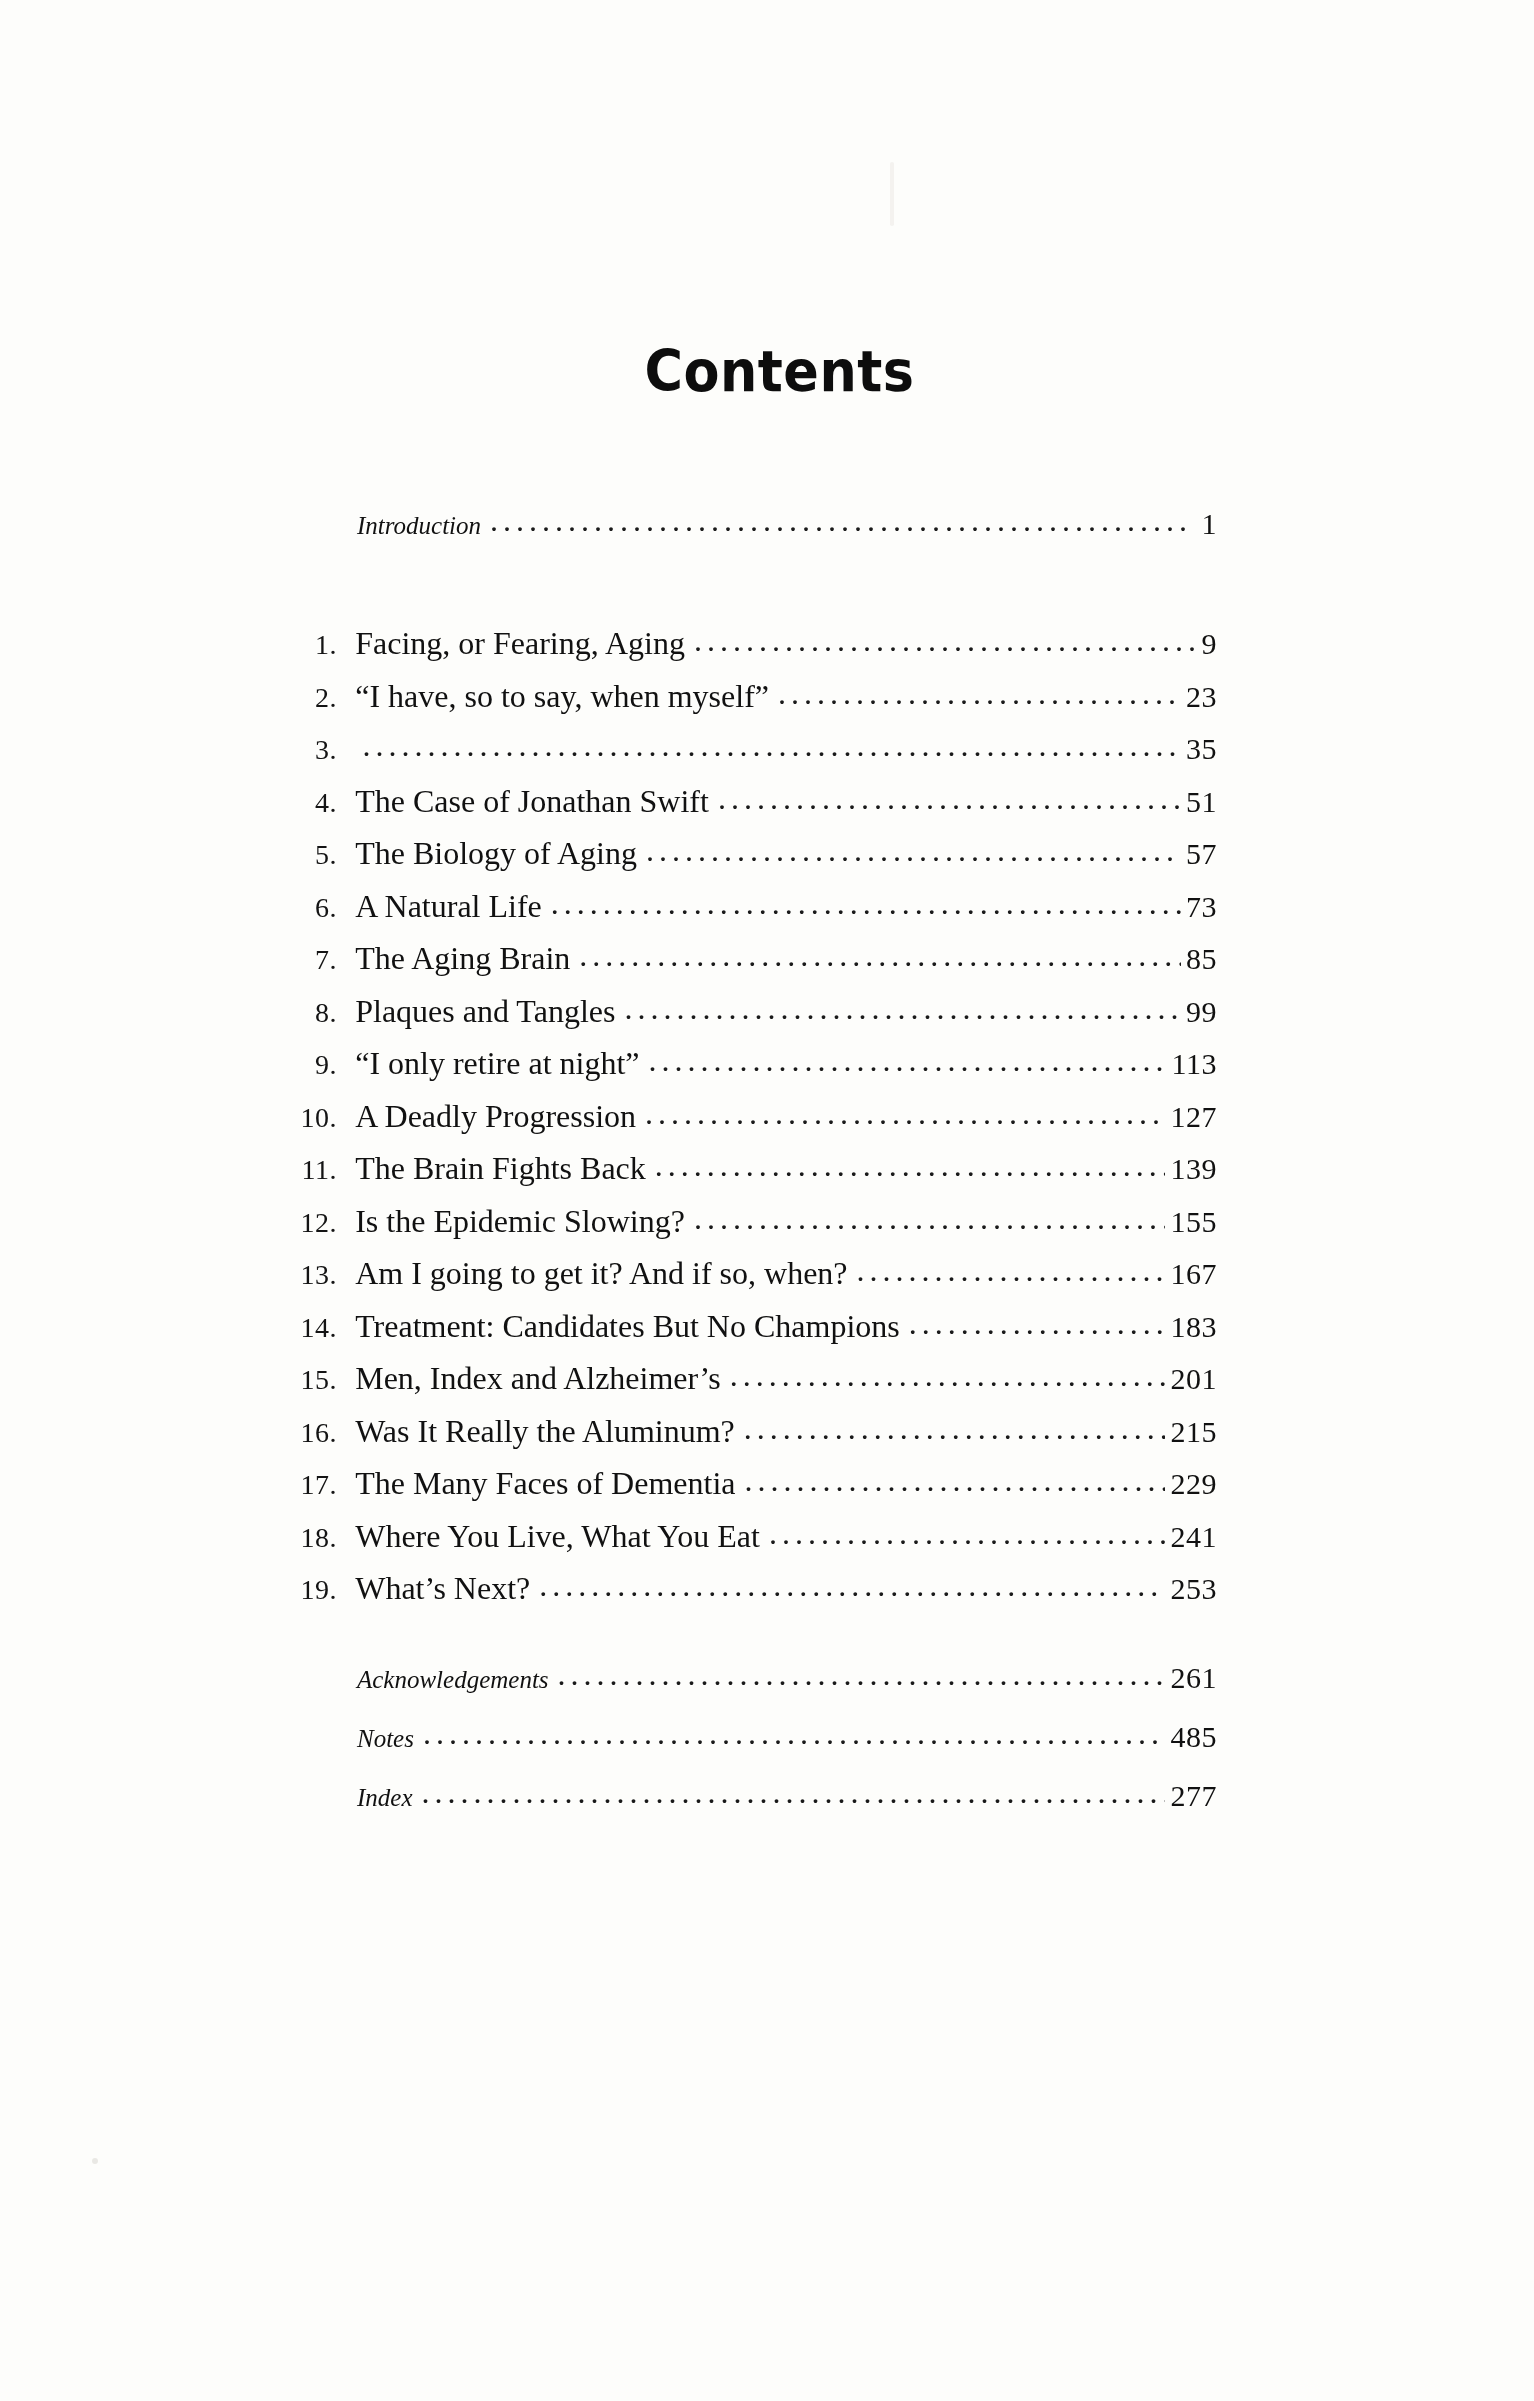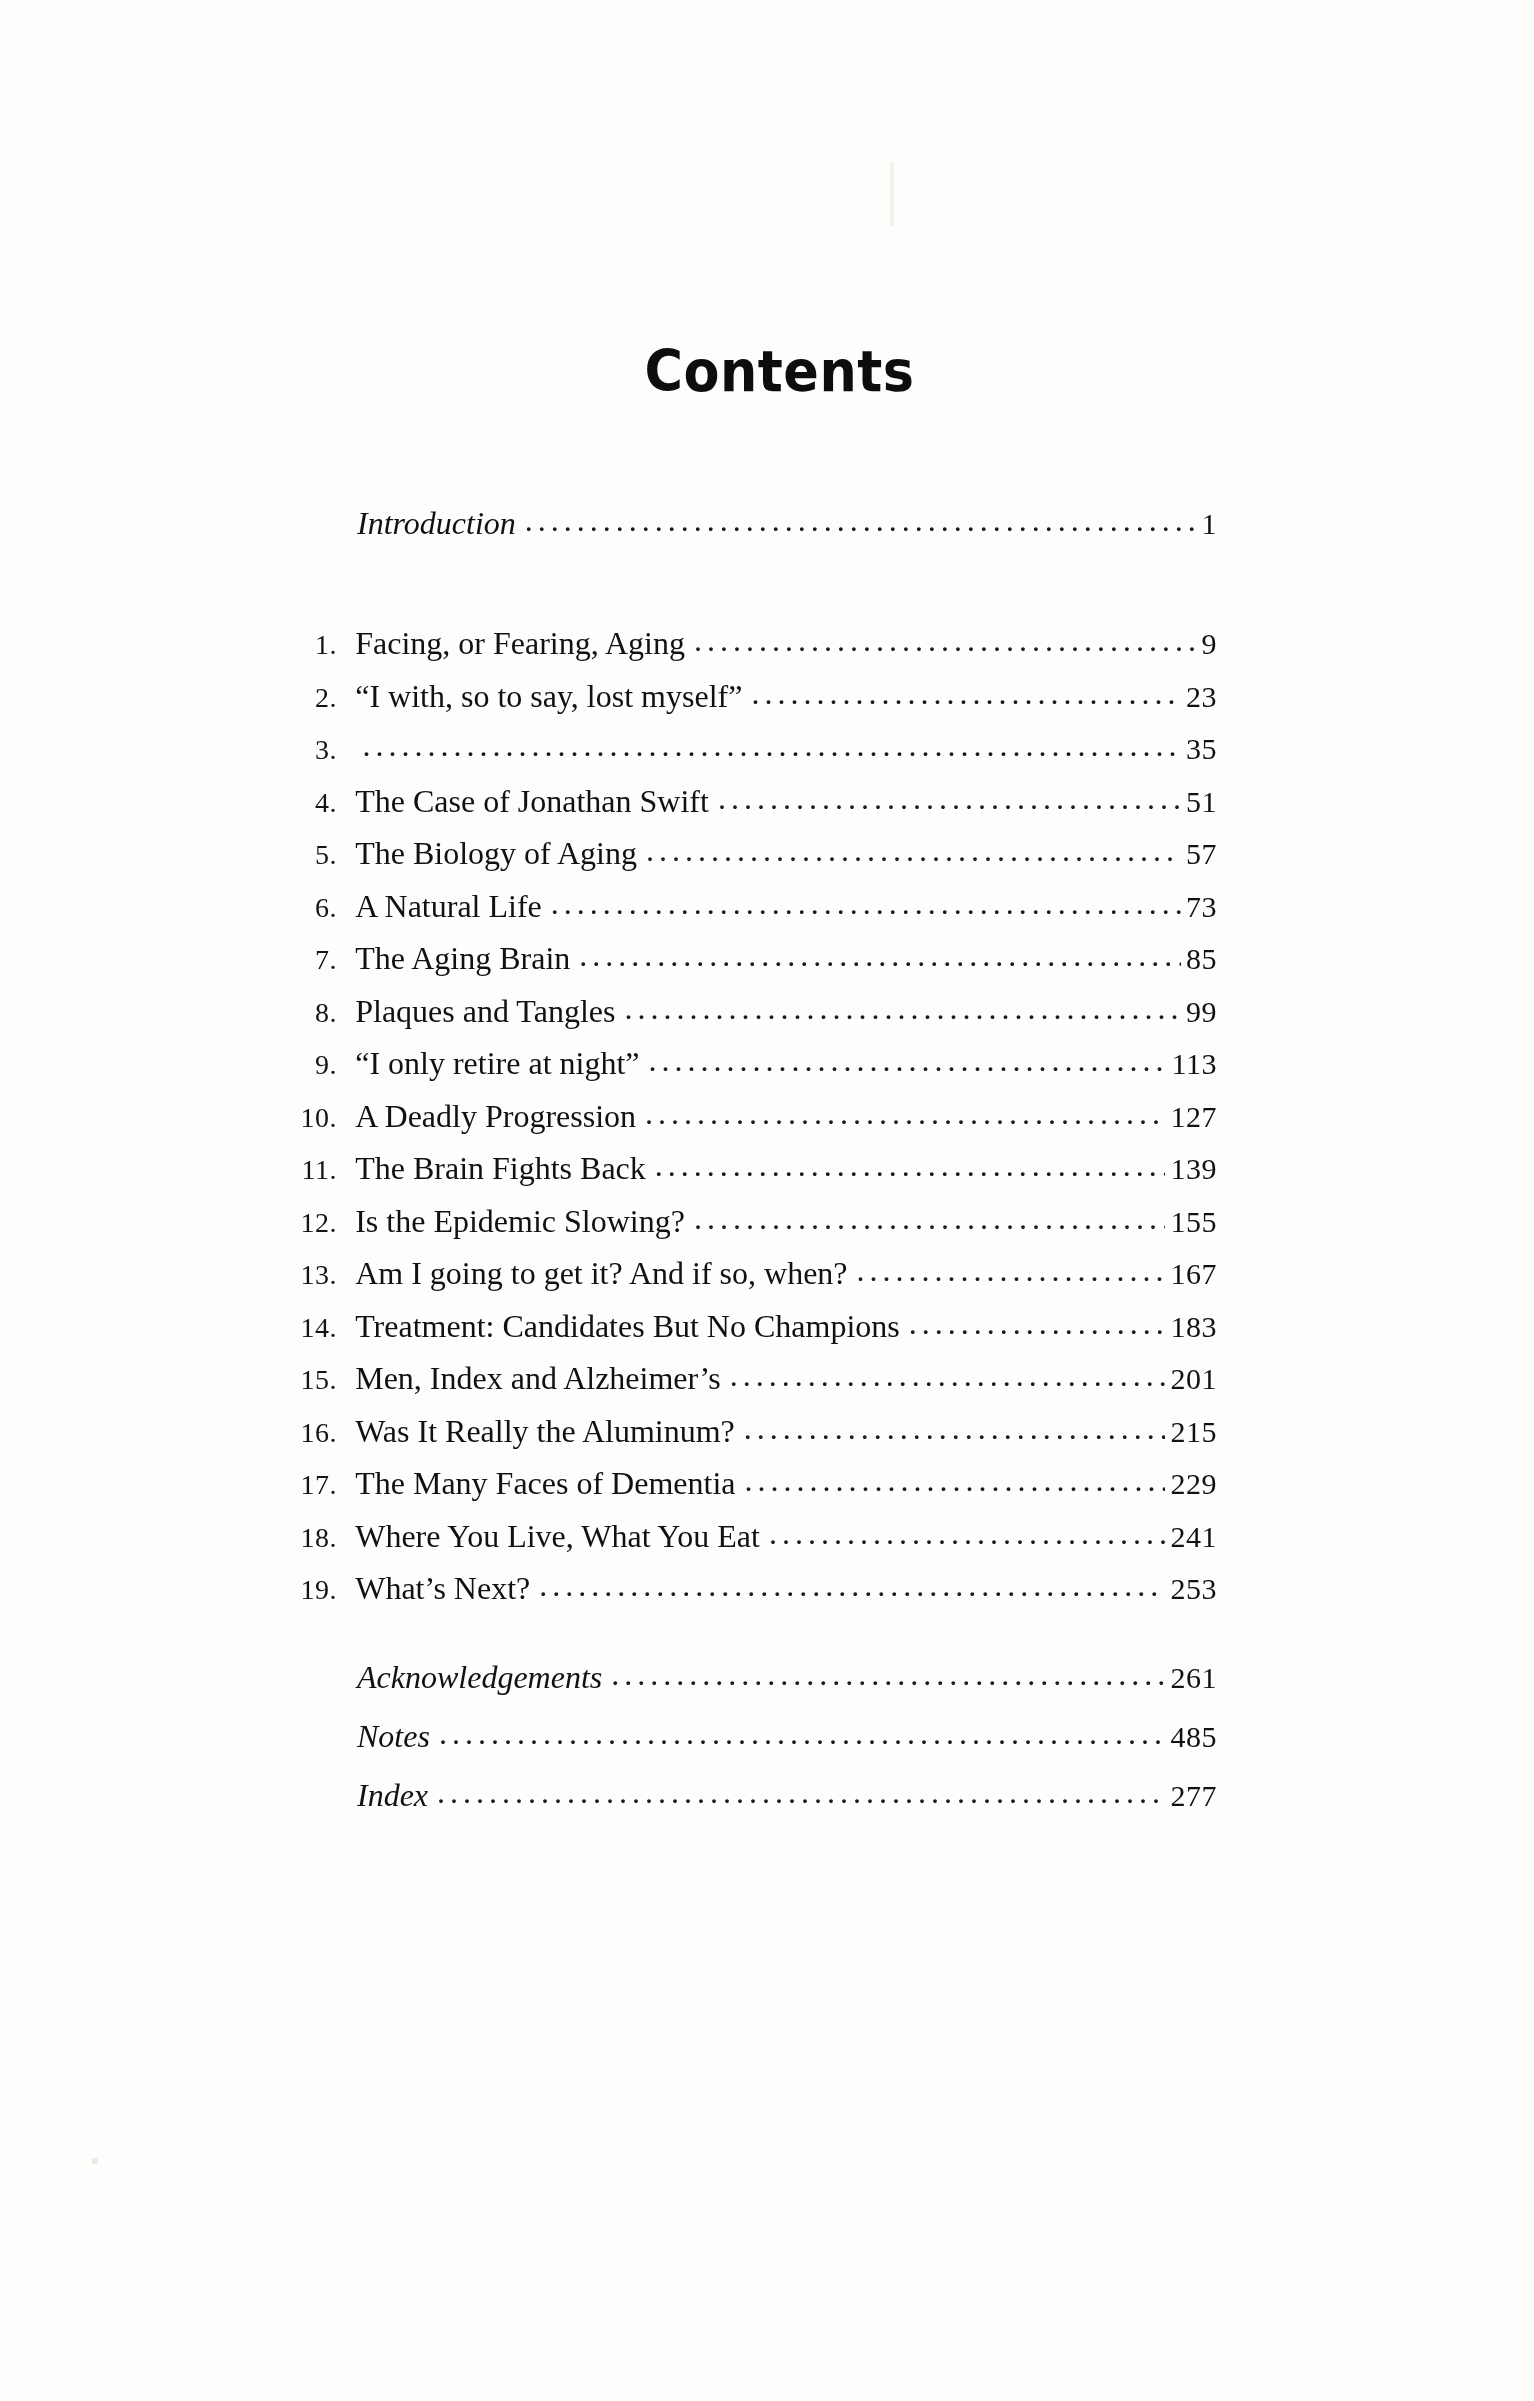--- a/index.html
+++ b/index.html
@@ -103,21 +103,21 @@
     text-align: right;
     font-size: 30px;
     letter-spacing: 0.5px;
     min-width: 18px;
   }
 
   
   .row.front .label,
   .row.back .label {
     font-style: italic;
-    font-size: 32px;
+    font-size: 25px;
   }
 
   .row.front { margin-bottom: 0; }
 
   .front-block { margin-bottom: 88px; }
   .chapters .row { margin-bottom: 20.5px; }
   .back-block { margin-top: 57px; }
   .back-block .row { margin-bottom: 27px; }
 
   .chapters .row .label { padding-left: 1.8px; }
@@ -151,21 +151,21 @@
 
         <div class="row">
           <span class="num">1.</span>
           <span class="label">Facing, or Fearing, Aging</span>
           <span class="dots">....................................................................................................</span>
           <span class="page-no">9</span>
         </div>
 
         <div class="row">
           <span class="num">2.</span>
-          <span class="label">“I with, so to say, lost myself”</span>
+          <span class="label">“I have, so to say, when myself”</span>
           <span class="dots">....................................................................................................</span>
           <span class="page-no">23</span>
         </div>
 
         <div class="row">
           <span class="num">3.</span>
           <span class="dots">....................................................................................................</span>
           <span class="page-no">35</span>
         </div>
 

